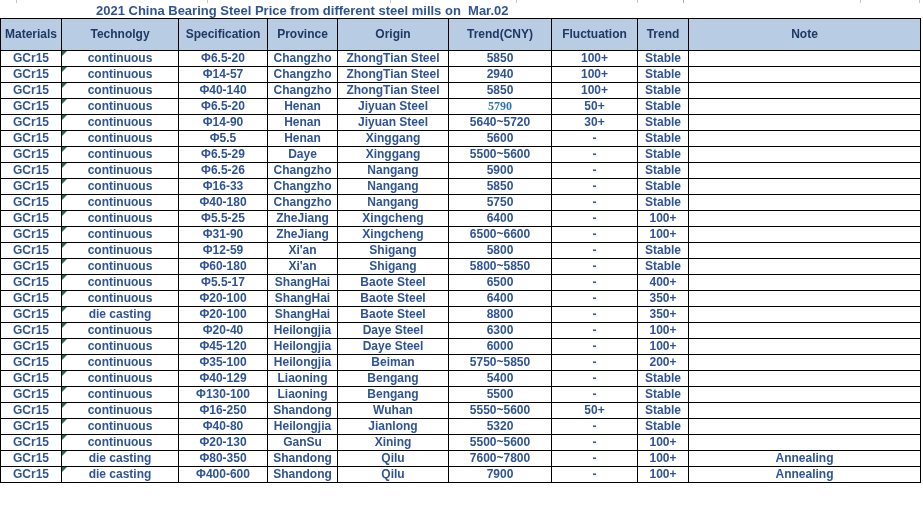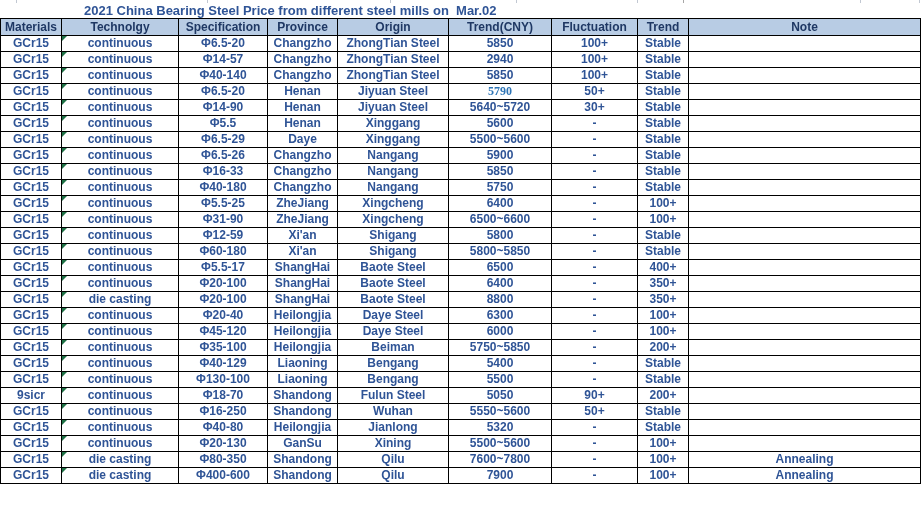--- a/index.html
+++ b/index.html
@@ -25,38 +25,39 @@
     position: absolute; top: 3px; left: 0; width: 920px; height: 15px;
     background: #ffffff;
   }
   .title-row .title-text {
     display: block;
     padding-left: 84px;
     font-size: 13px;
     line-height: 15px;
     color: var(--title-text, #2F5496);
     white-space: pre;
+    margin-left: 12px;
   }
 
   table.price-table {
     position: absolute; top: 18px; left: 0;
     width: 920px;
     border-collapse: collapse;
     table-layout: fixed;
   }
   .price-table th, .price-table td {
     border: 1px solid var(--border-c, #000000);
     text-align: center;
     vertical-align: middle;
     overflow: hidden;
     white-space: nowrap;
     font-weight: bold;
   }
   .price-table th {
-    height: 17px;
+    height: 32px;
     background: var(--header-bg, #B8CCE4);
     color: var(--header-text, #1F3864);
     font-size: 12px;
     line-height: 15px;
   }
   .price-table td {
     position: relative;
     height: 16px;
     font-size: 12px;
     line-height: 15px;
@@ -353,31 +354,20 @@
           <td><span class="tri"></span>continuous</td>
           <td>Φ130-100</td>
           <td>Liaoning</td>
           <td>Bengang</td>
           <td>5500</td>
           <td>-</td>
           <td>Stable</td>
           <td></td>
         </tr>
         <tr>
-          <td>9sicr</td>
-          <td><span class="tri"></span>continuous</td>
-          <td>Φ18-70</td>
-          <td>Shandong</td>
-          <td>Fulun Steel</td>
-          <td>5050</td>
-          <td>90+</td>
-          <td>200+</td>
-          <td></td>
-        </tr>
-        <tr>
           <td>GCr15</td>
           <td><span class="tri"></span>continuous</td>
           <td>Φ16-250</td>
           <td>Shandong</td>
           <td>Wuhan</td>
           <td>5550~5600</td>
           <td>50+</td>
           <td>Stable</td>
           <td></td>
         </tr>

